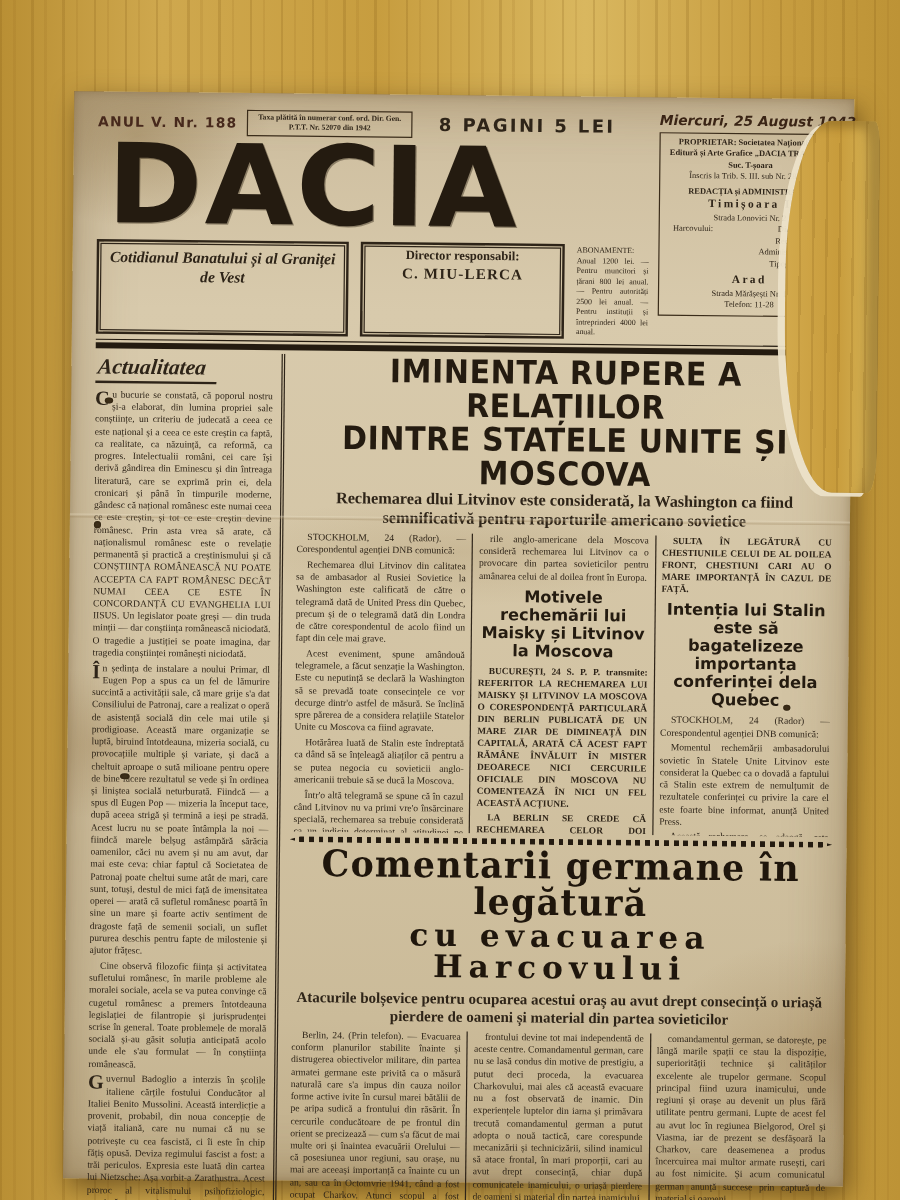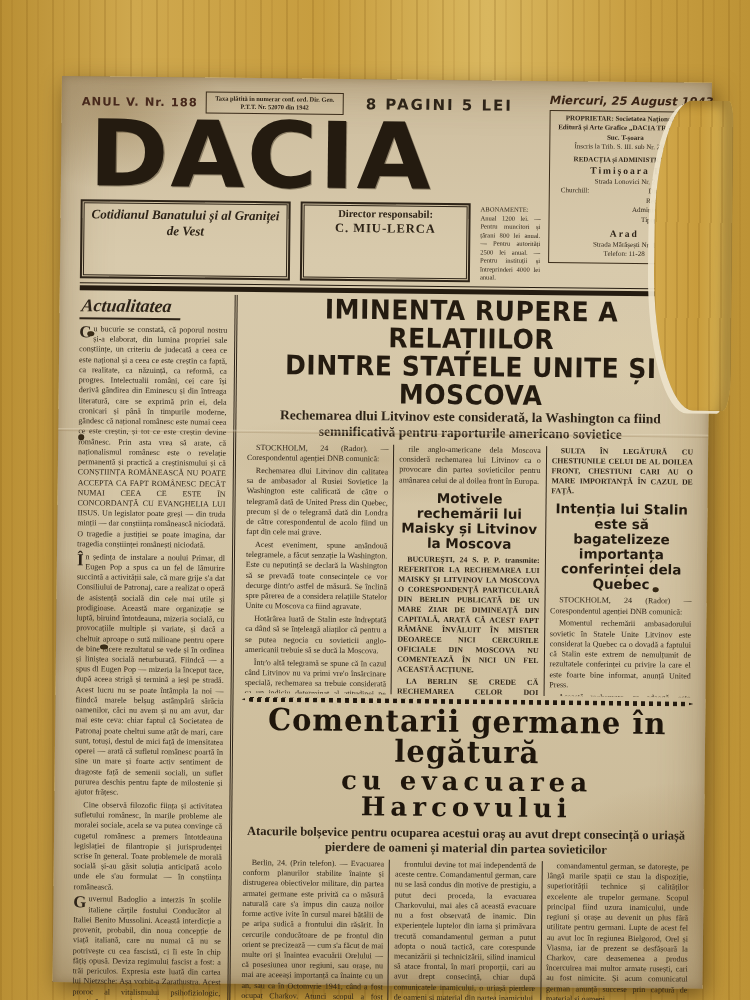--- a/index.html
+++ b/index.html
@@ -129,21 +129,21 @@
       </div>
       <div class="head-right">
         <div class="date">Miercuri, 25 August 1943</div>
         <div class="infobox">
           <div class="b">PROPRIETAR: Societatea Națională de Editură și Arte Grafice „DACIA TRAIANĂ” Suc. T-șoara</div>
           <div>Înscris la Trib. S. III. sub Nr. 28/938</div>
           <div class="b sec">REDACȚIA și ADMINISTRAȚIA</div>
           <div class="city">Timișoara I</div>
           <div>Strada Lonovici Nr. 2</div>
           <div class="phone-line">
-              <span>Churchill:</span>
+              <span>Harcovului:</span>
               <span>Direcția 48-33</span>
             </div>
           <div class="phone-line">
               <span></span>
               <span>Redacția 16-00</span>
             </div>
           <div class="phone-line">
               <span></span>
               <span>Administrația 50-62</span>
             </div>

